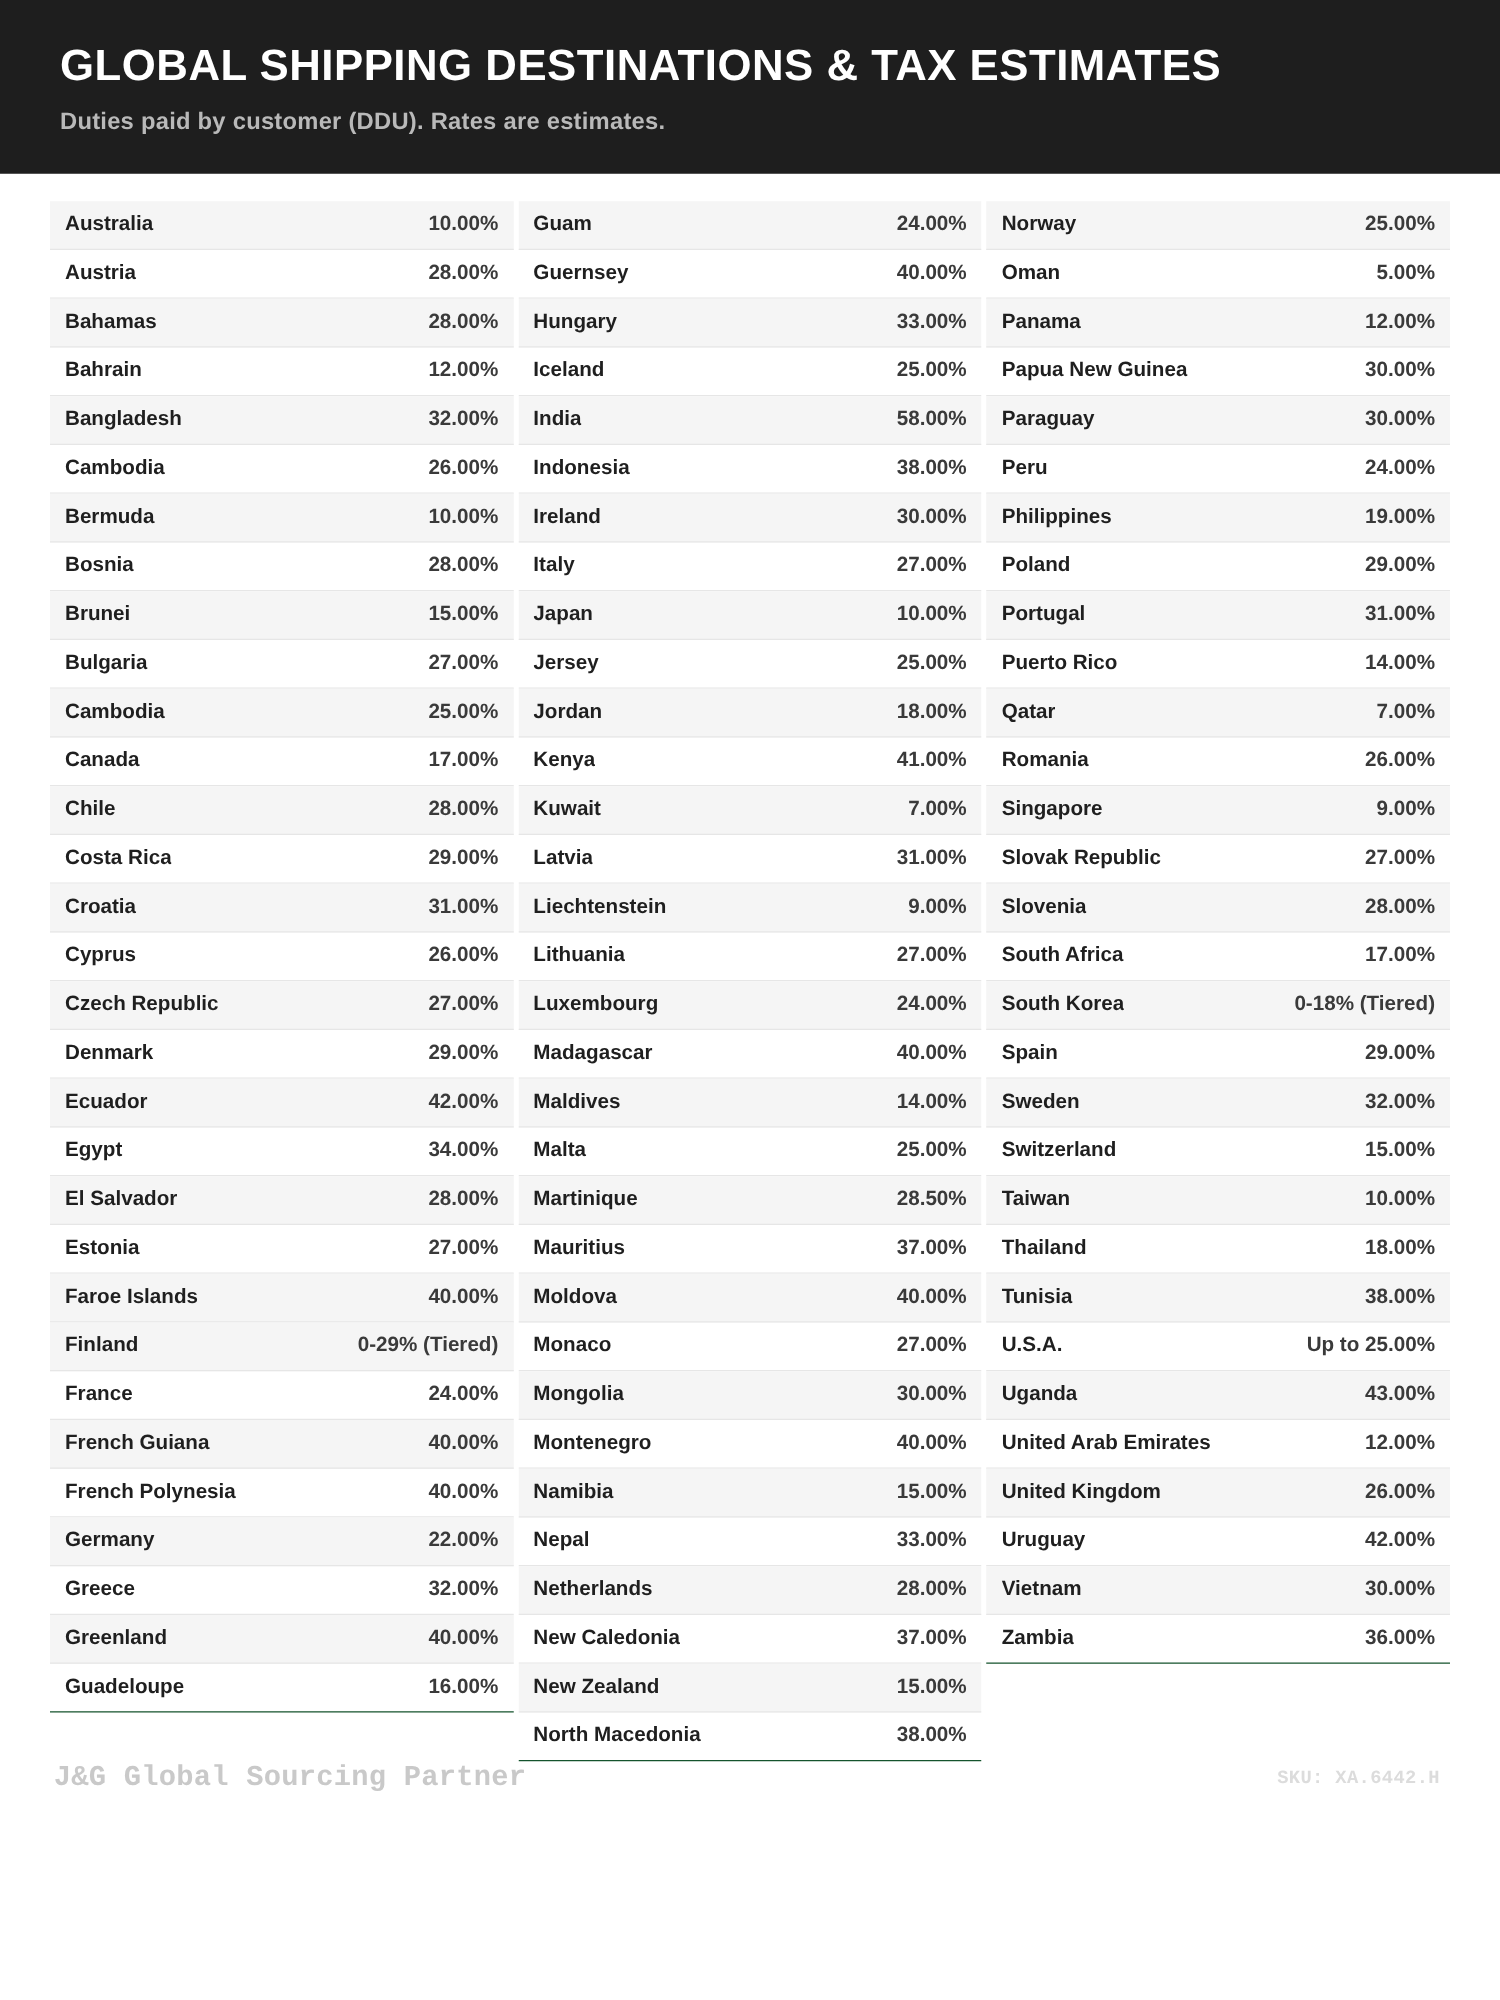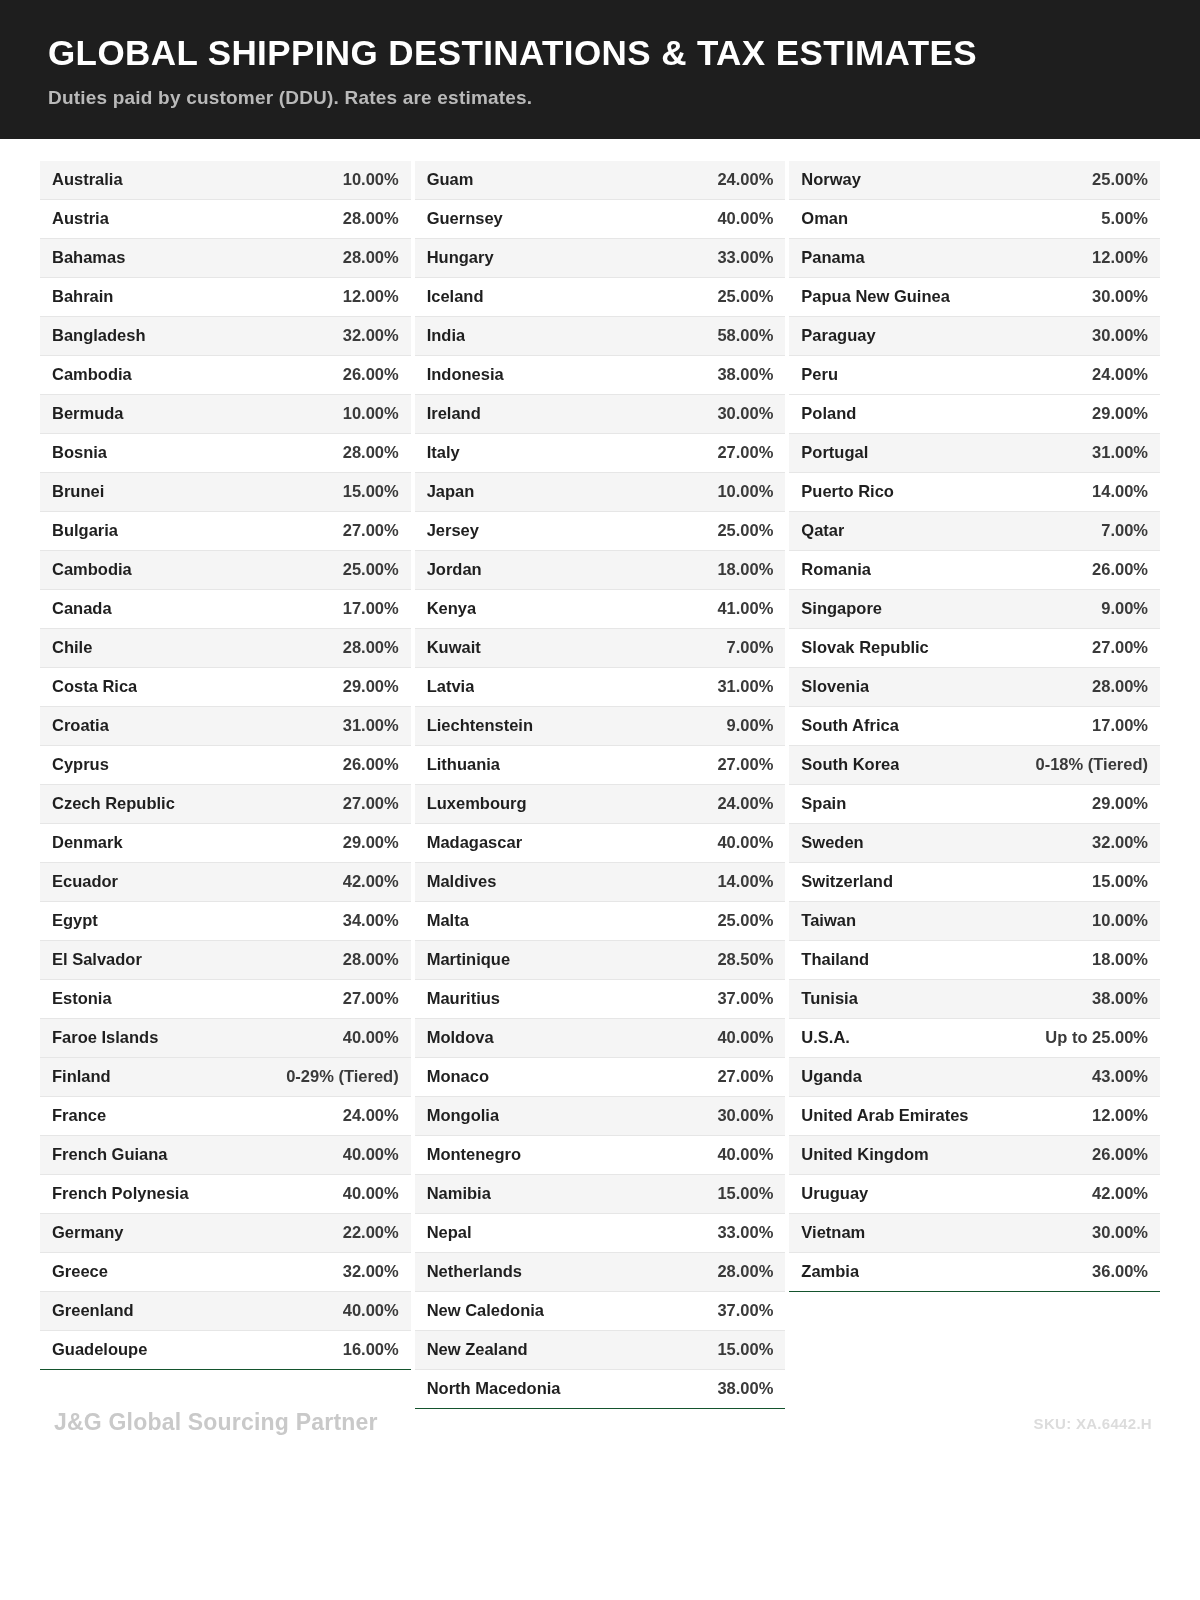--- a/index.html
+++ b/index.html
@@ -82,25 +82,26 @@
   }
   .rate {
     font-size: 16.5px;
     font-weight: bold;
     color: #3a3a3a;
     white-space: nowrap;
     text-align: right;
   }
   
   .footer {
-    padding: 0 48px 34px 54px;
+    padding: 0 48px 34px 43px;
     display: flex;
     align-items: flex-end;
     justify-content: space-between;
     box-sizing: border-box;
+    font-family: Liberation Mono, monospace;
   }
   .brand {
     font-size: 23px;
     font-weight: bold;
     color: #c9c9c9;
     letter-spacing: 0.2px;
   }
   .sku {
     font-size: 15px;
     font-weight: bold;
@@ -395,20 +396,24 @@
             <span class="rate">30.00%</span>
           </div>
           <div class="row alt">
             <span class="country">Paraguay</span>
             <span class="rate">30.00%</span>
           </div>
           <div class="row">
             <span class="country">Peru</span>
             <span class="rate">24.00%</span>
           </div>
+          <div class="row alt">
+            <span class="country">Philippines</span>
+            <span class="rate">19.00%</span>
+          </div>
           <div class="row">
             <span class="country">Poland</span>
             <span class="rate">29.00%</span>
           </div>
           <div class="row alt">
             <span class="country">Portugal</span>
             <span class="rate">31.00%</span>
           </div>
           <div class="row">
             <span class="country">Puerto Rico</span>

